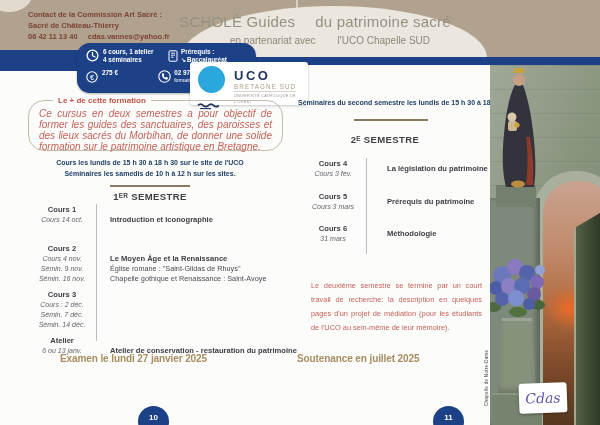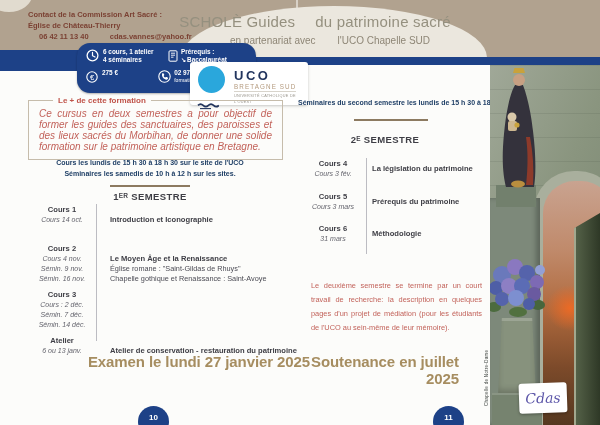--- a/index.html
+++ b/index.html
@@ -12,21 +12,21 @@
   
   .band { position:absolute; left:0; top:0; width:600px; height:57px; background:#b1a28f; overflow:hidden; }
   .corner-light { position:absolute; left:-14px; top:-22px; width:46px; height:34px; background:#eae5da; border-radius:50%; opacity:.85; }
   .fold { position:absolute; left:296px; top:0; width:2px; height:57px; background:rgba(255,255,255,.5); }
   .ellipse { position:absolute; left:181px; top:6px; width:306px; height:104px; background:#ebe7de; border-radius:50%; }
   .title-line { position:absolute; left:175px; top:13px; width:280px; display:flex; justify-content:center; gap:20px;
     font-size:15px; color:#95907f; white-space:nowrap; letter-spacing:.2px; }
   .subtitle-line { position:absolute; left:188px; top:35px; width:284px; display:flex; justify-content:center; gap:22px;
     font-size:10px; color:#8e8676; white-space:nowrap; }
   .contact { position:absolute; left:28px; top:9px; font-size:7.5px; font-weight:bold; color:#7b4133; line-height:11px; }
-  .contact .row3 span { margin-right:8px;margin-left:11px; }
+  .contact .row3 span { margin-right:8px; }
 
   
   .bar { position:absolute; left:0; top:57px; width:600px; height:8px; background:#1d4187; }
   .bar-left { position:absolute; left:0; top:50px; width:118px; height:21px; background:#1d4187; }
   .pill { position:absolute; left:77px; top:43px; width:179px; height:50px; background:#1d4187; border-radius:13px;
     color:#fff; padding:5px 7px 4px 9px; box-shadow:0 1px 2px rgba(0,0,0,.3); }
   .pill-row { display:flex; align-items:flex-start; }
   .pill-row + .pill-row { margin-top:3px; }
   .pc1 { width:82px; display:flex; gap:4px; align-items:flex-start; }
   .pc2 { flex:1; display:flex; gap:3px; align-items:flex-start; }
@@ -39,21 +39,21 @@
   .uco-card { position:absolute; left:190px; top:62px; width:118px; height:43px; background:#ffffff;
     border-radius:3px; box-shadow:0 1px 3px rgba(0,0,0,.22); }
   .uco-circle { position:absolute; left:8px; top:4px; width:27px; height:27px; border-radius:50%; background:#2aa7dc; }
   .uco-wave { position:absolute; left:7px; top:34px; }
   .uco-text { position:absolute; left:44px; top:7px; }
   .uco-name { font-size:13px; font-weight:bold; color:#22355e; letter-spacing:2.5px; line-height:13px; }
   .uco-region { font-size:6.3px; color:#b49a7e; letter-spacing:1.1px; line-height:9px; }
   .uco-tagline { font-size:3.8px; color:#9a968e; letter-spacing:.3px; line-height:6px; border-top:1px solid #d8d4cc; padding-top:1px; width:62px; }
 
   
-  .hl-box { position:absolute; left:28px; top:100px; width:255px; height:60px; border:1px solid #c6bcab; border-radius:0; }
+  .hl-box { position:absolute; left:28px; top:100px; width:255px; height:51px; border:1px solid #c6bcab; border-radius:16px; }
   .hl-title { position:absolute; left:24px; top:-5px; background:#fcfcfa; padding:0 5px; font-size:8px; font-weight:bold; color:#c0544a; }
   .hl-body { padding:7px 10px 0 10px; font-size:10px; font-style:italic; color:#c2625a; text-align:justify; line-height:11px; }
   .info { position:absolute; left:30px; top:157px; width:240px; text-align:center; font-size:7px; font-weight:bold; color:#1f3f66; line-height:11px; }
   .divider { position:absolute; height:2px; background:#8c7a60; }
   .div-l { left:110px; top:185px; width:80px; }
   .sem-title { position:absolute; text-align:center; font-size:9.5px; font-weight:bold; color:#3e3e45; letter-spacing:.4px; }
   .sem-l { left:40px; top:191px; width:220px; }
   .sched { position:absolute; }
   .sched-l { left:28px; top:205px; width:258px; }
   .vline { position:absolute; width:1px; background:#bcbcc2; }
@@ -61,35 +61,35 @@
   .group { display:flex;align-items:center; }
   .g-labels { width:68px; text-align:center; flex:none; }
   .g-content { margin-left:14px; }
   .lab1 { font-size:7.6px; font-weight:bold; color:#3e3e45; line-height:10px; }
   .lab2 { font-size:7px; font-style:italic; color:#63636c; line-height:10px; }
   .c-bold { font-size:7.6px; font-weight:bold; color:#3e3e45; line-height:10px; white-space:nowrap; }
   .c-norm { font-size:7.3px; color:#4b4b54; line-height:10px; white-space:nowrap; }
   .pad { padding-top:10px; }
   .mb20 { margin-bottom:19px; }
   .mb6 { margin-bottom:6px; }
-  .big-date { position:absolute; text-align:right; font-size:15px; font-weight:bold; color:#a68d60; letter-spacing:-.1px; }
+  .big-date { position:absolute; text-align:left; font-size:10px; font-weight:bold; color:#a68d60; letter-spacing:-.1px; }
   .exam { left:60px; top:353px; width:250px; }
   .page-circle { position:absolute; width:31px; height:31px; border-radius:50%; background:#1d4187; color:#fff;
     font-size:8px; font-weight:bold; text-align:center; line-height:23px; }
   .c10 { left:138px; top:406px; }
   .c11 { left:433px; top:406px; }
 
   
   .intro-r { position:absolute; left:298px; top:99px; width:192px; text-align:center; font-size:7px; font-weight:bold; color:#1f3f66; white-space:nowrap; }
   .div-r { left:354px; top:119px; width:74px; }
   .sem-r { left:300px; top:134px; width:170px; }
   .sched-r { left:300px; top:159px; width:188px; }
   .vline-r { left:366px; top:158px; height:96px; }
   .g-labels-r { width:66px; text-align:center; flex:none; }
-  .g-content-r { margin-left:6px; }
+  .g-content-r { margin-left:21px; }
   .mb13 { margin-bottom:13px; }
   .mb12 { margin-bottom:12px; }
   .note { position:absolute; left:311px; top:279px; width:171px; font-size:7.4px; color:#c2625a; text-align:justify; line-height:14px; }
   .defense { left:297px; top:353px; width:162px; }
 
   
   .photo { position:absolute; left:490px; top:65px; width:110px; height:360px; overflow:hidden; background:#8e9889; }
   .wall { position:absolute; inset:0;
     background:
       repeating-linear-gradient(180deg, rgba(40,50,40,.10) 0 1px, rgba(255,255,255,0) 1px 24px),
@@ -133,21 +133,21 @@
   <div class="title-line">
     <span>SCHOLÈ Guides</span>
     <span>du patrimoine sacré</span>
   </div>
   <div class="subtitle-line">
     <span>en partenariat avec</span>
     <span>l'UCO Chapelle SUD</span>
   </div>
   <div class="contact">
     <div>Contact de la Commission Art Sacré :</div>
-    <div>Église de Château-Thierry</div>
+    <div>Sacré de Château-Thierry</div>
     <div class="row3">
       <span>06 42 11 13 40</span>
       <span>cdas.vannes@yahoo.fr</span>
     </div>
   </div>
 
   <div class="bar"></div>
   <div class="bar-left"></div>
 
   <div class="pill">

